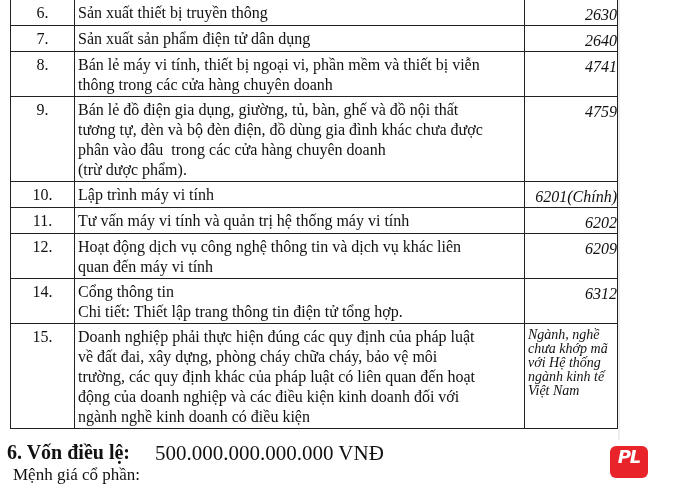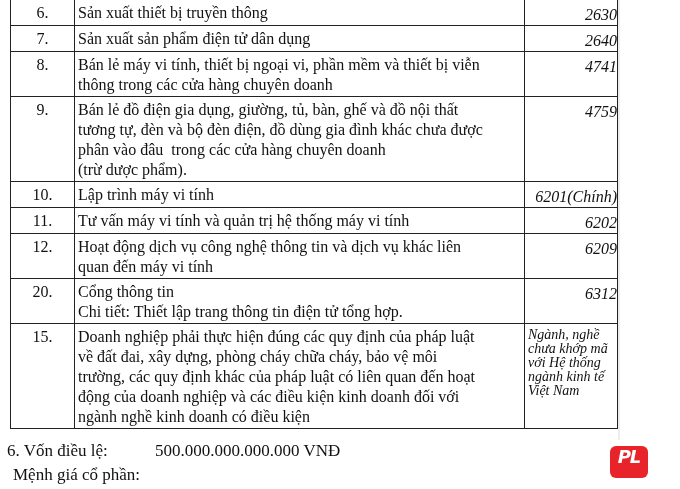--- a/index.html
+++ b/index.html
@@ -20,24 +20,24 @@
   }
   td.num { width:63px; text-align:center; padding-top:3px !important; }
   td.desc { width:446px; padding:3px 0 1px 3px !important; }
   td.code {
     width:92px; text-align:right; font-style:italic;
     font-size:11px; line-height:14px; padding-top:5px !important;
   }
   td.code.note { text-align:left; padding-left:3px !important; font-size:14px; line-height:14px; padding-top:4px !important; }
   .desc span { display:block; }
   .capital {
-    position:absolute; left:7px; top:441px; font-size:17px; font-weight:normal;
+    position:absolute; left:7px; top:441px; font-size:20px; font-weight:bold;
   }
   .capital-value {
-    position:absolute; left:155px; top:441px; font-size:17px;
+    position:absolute; left:155px; top:441px; font-size:21px;
   }
   .par-value {
     position:absolute; left:13px; top:465px; font-size:17px;
   }
   .logo {
     position:absolute; left:610px; top:446px; width:38px; height:32px;
     background:#e8232a; border-radius:6px;
     display:flex; justify-content:center;
     color:#fff; font-family:"DejaVu Sans", sans-serif; font-weight:bold;
     font-style:italic; font-size:18px; letter-spacing:-1px;
@@ -102,21 +102,21 @@
       </tr>
       <tr style="height:43px">
         <td class="num">12.</td>
         <td class="desc">
           <span>Hoạt động dịch vụ công nghệ thông tin và dịch vụ khác liên</span>
           <span>quan đến máy vi tính</span>
         </td>
         <td class="code">6209</td>
       </tr>
       <tr style="height:43px">
-        <td class="num">20.</td>
+        <td class="num">14.</td>
         <td class="desc">
           <span>Cổng thông tin</span>
           <span>Chi tiết: Thiết lập trang thông tin điện tử tổng hợp.</span>
         </td>
         <td class="code">6312</td>
       </tr>
       <tr style="height:101px">
         <td class="num">15.</td>
         <td class="desc">
           <span>Doanh nghiệp phải thực hiện đúng các quy định của pháp luật</span>

